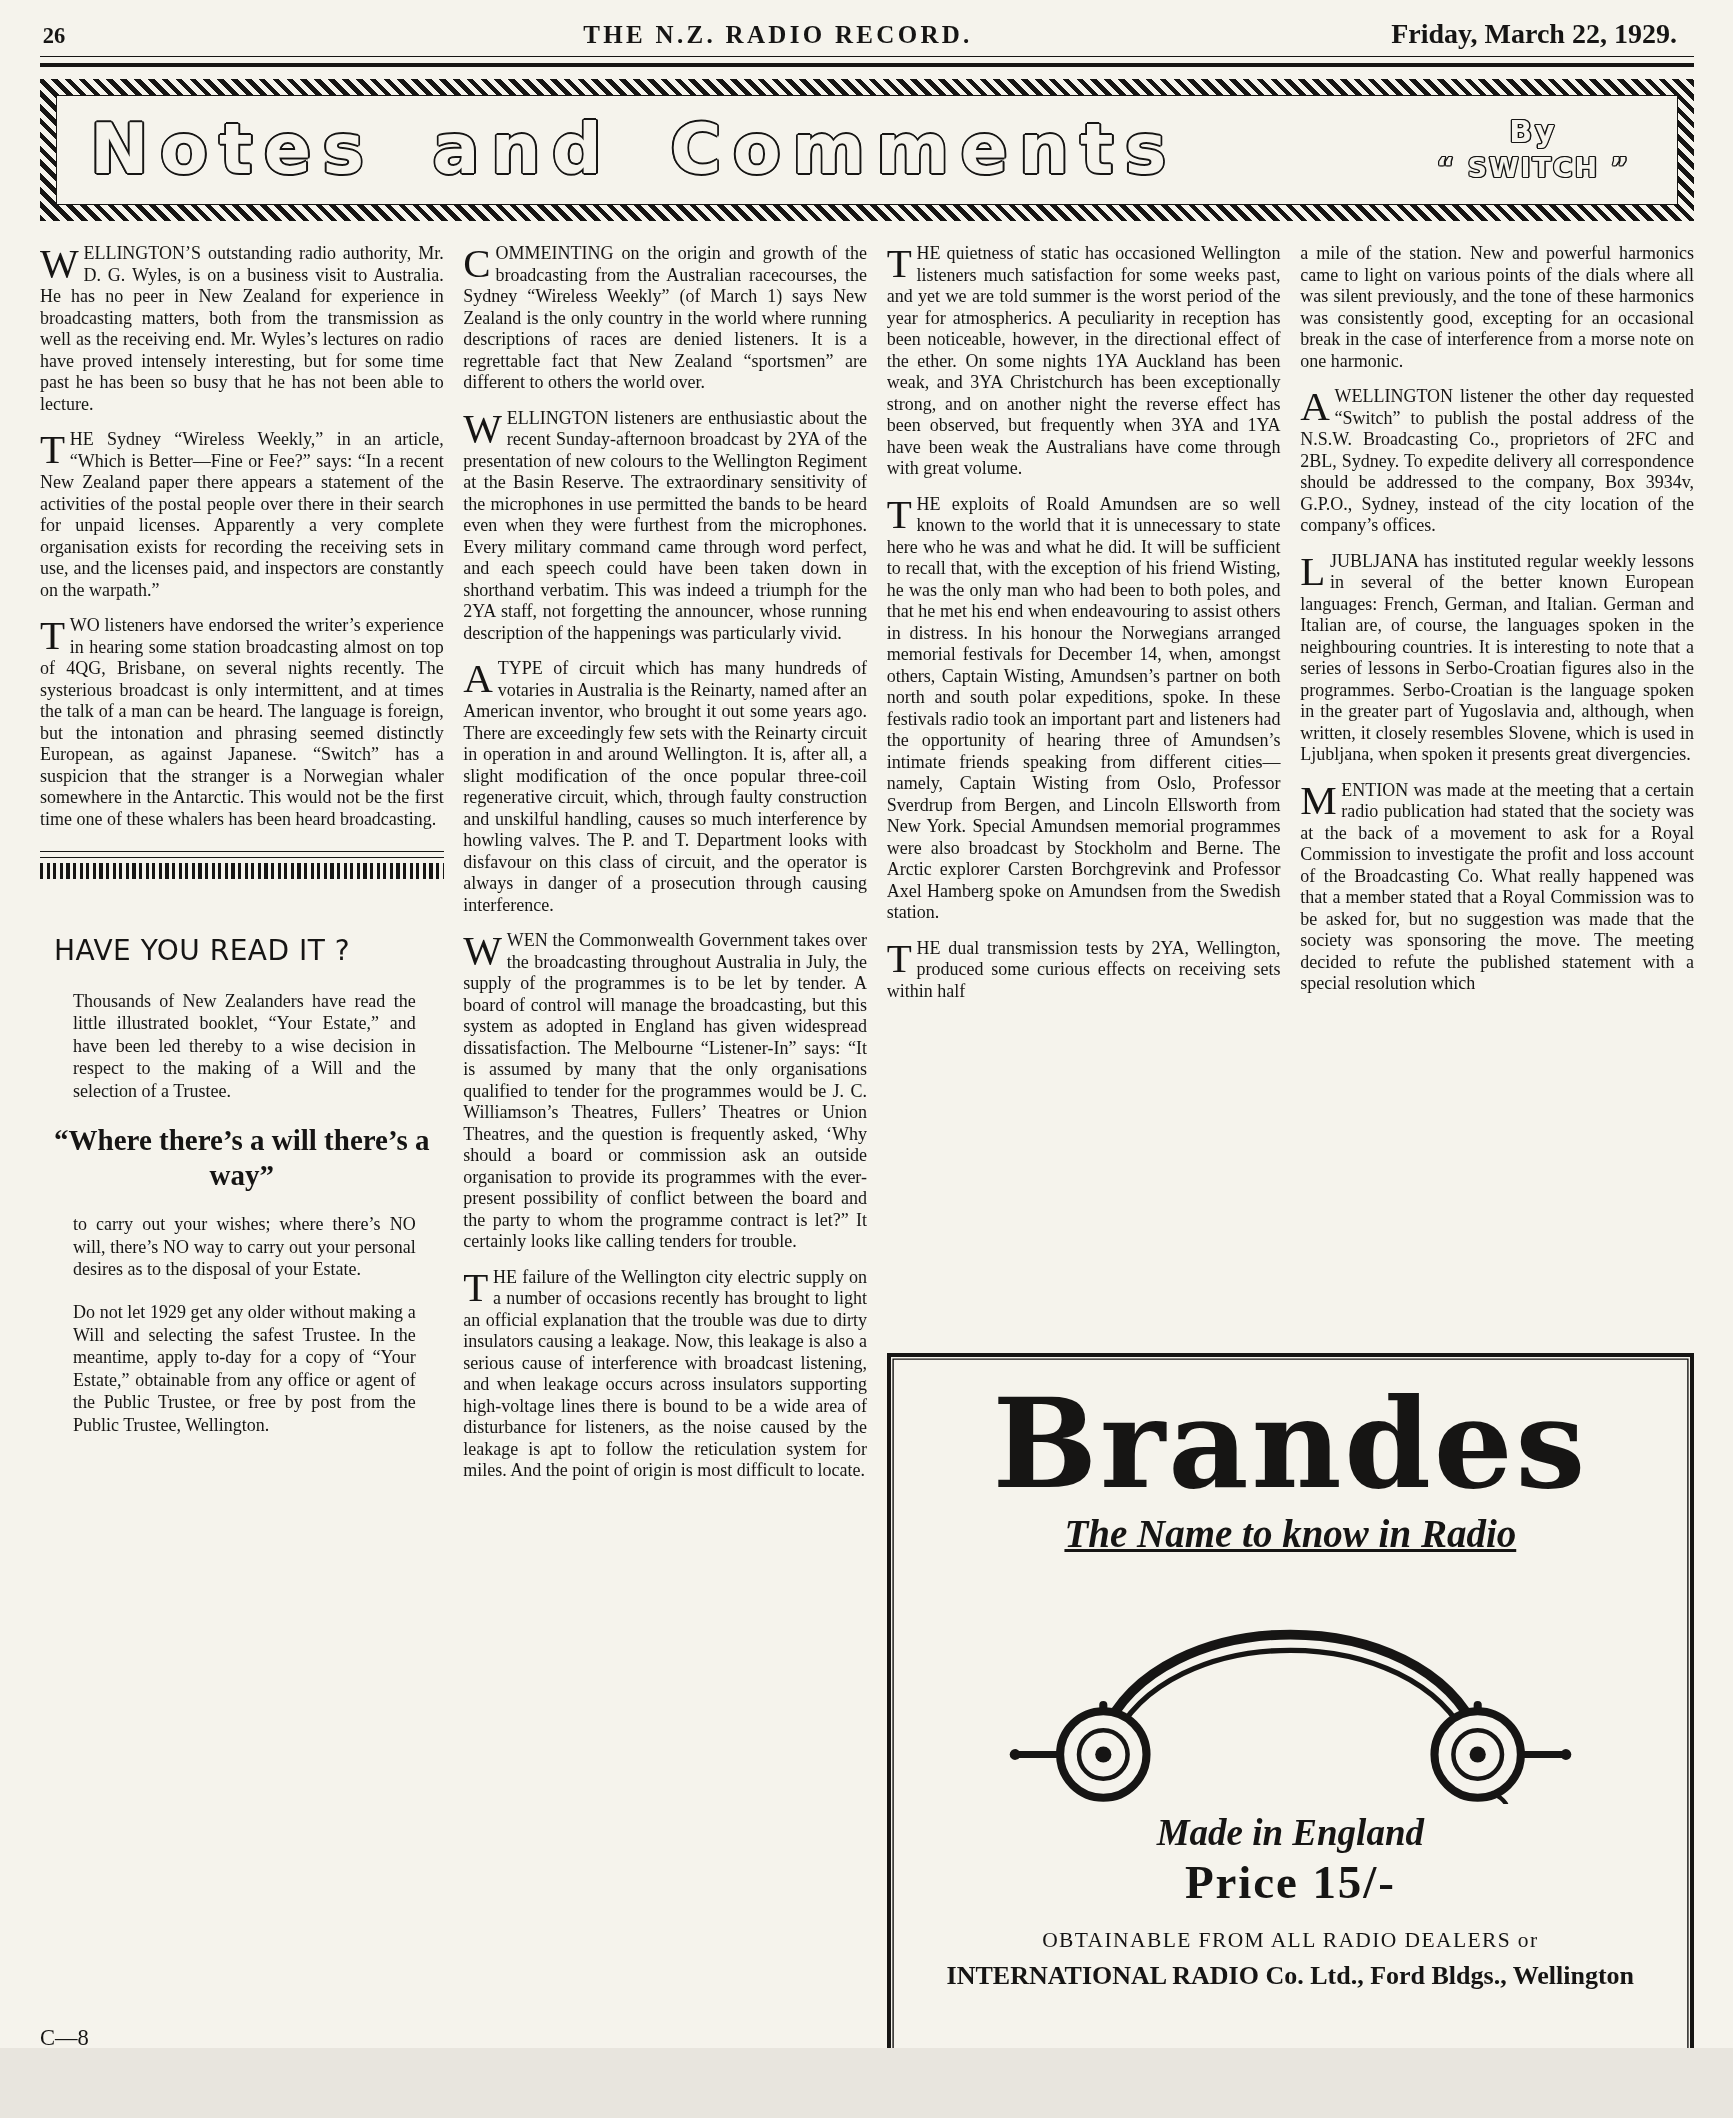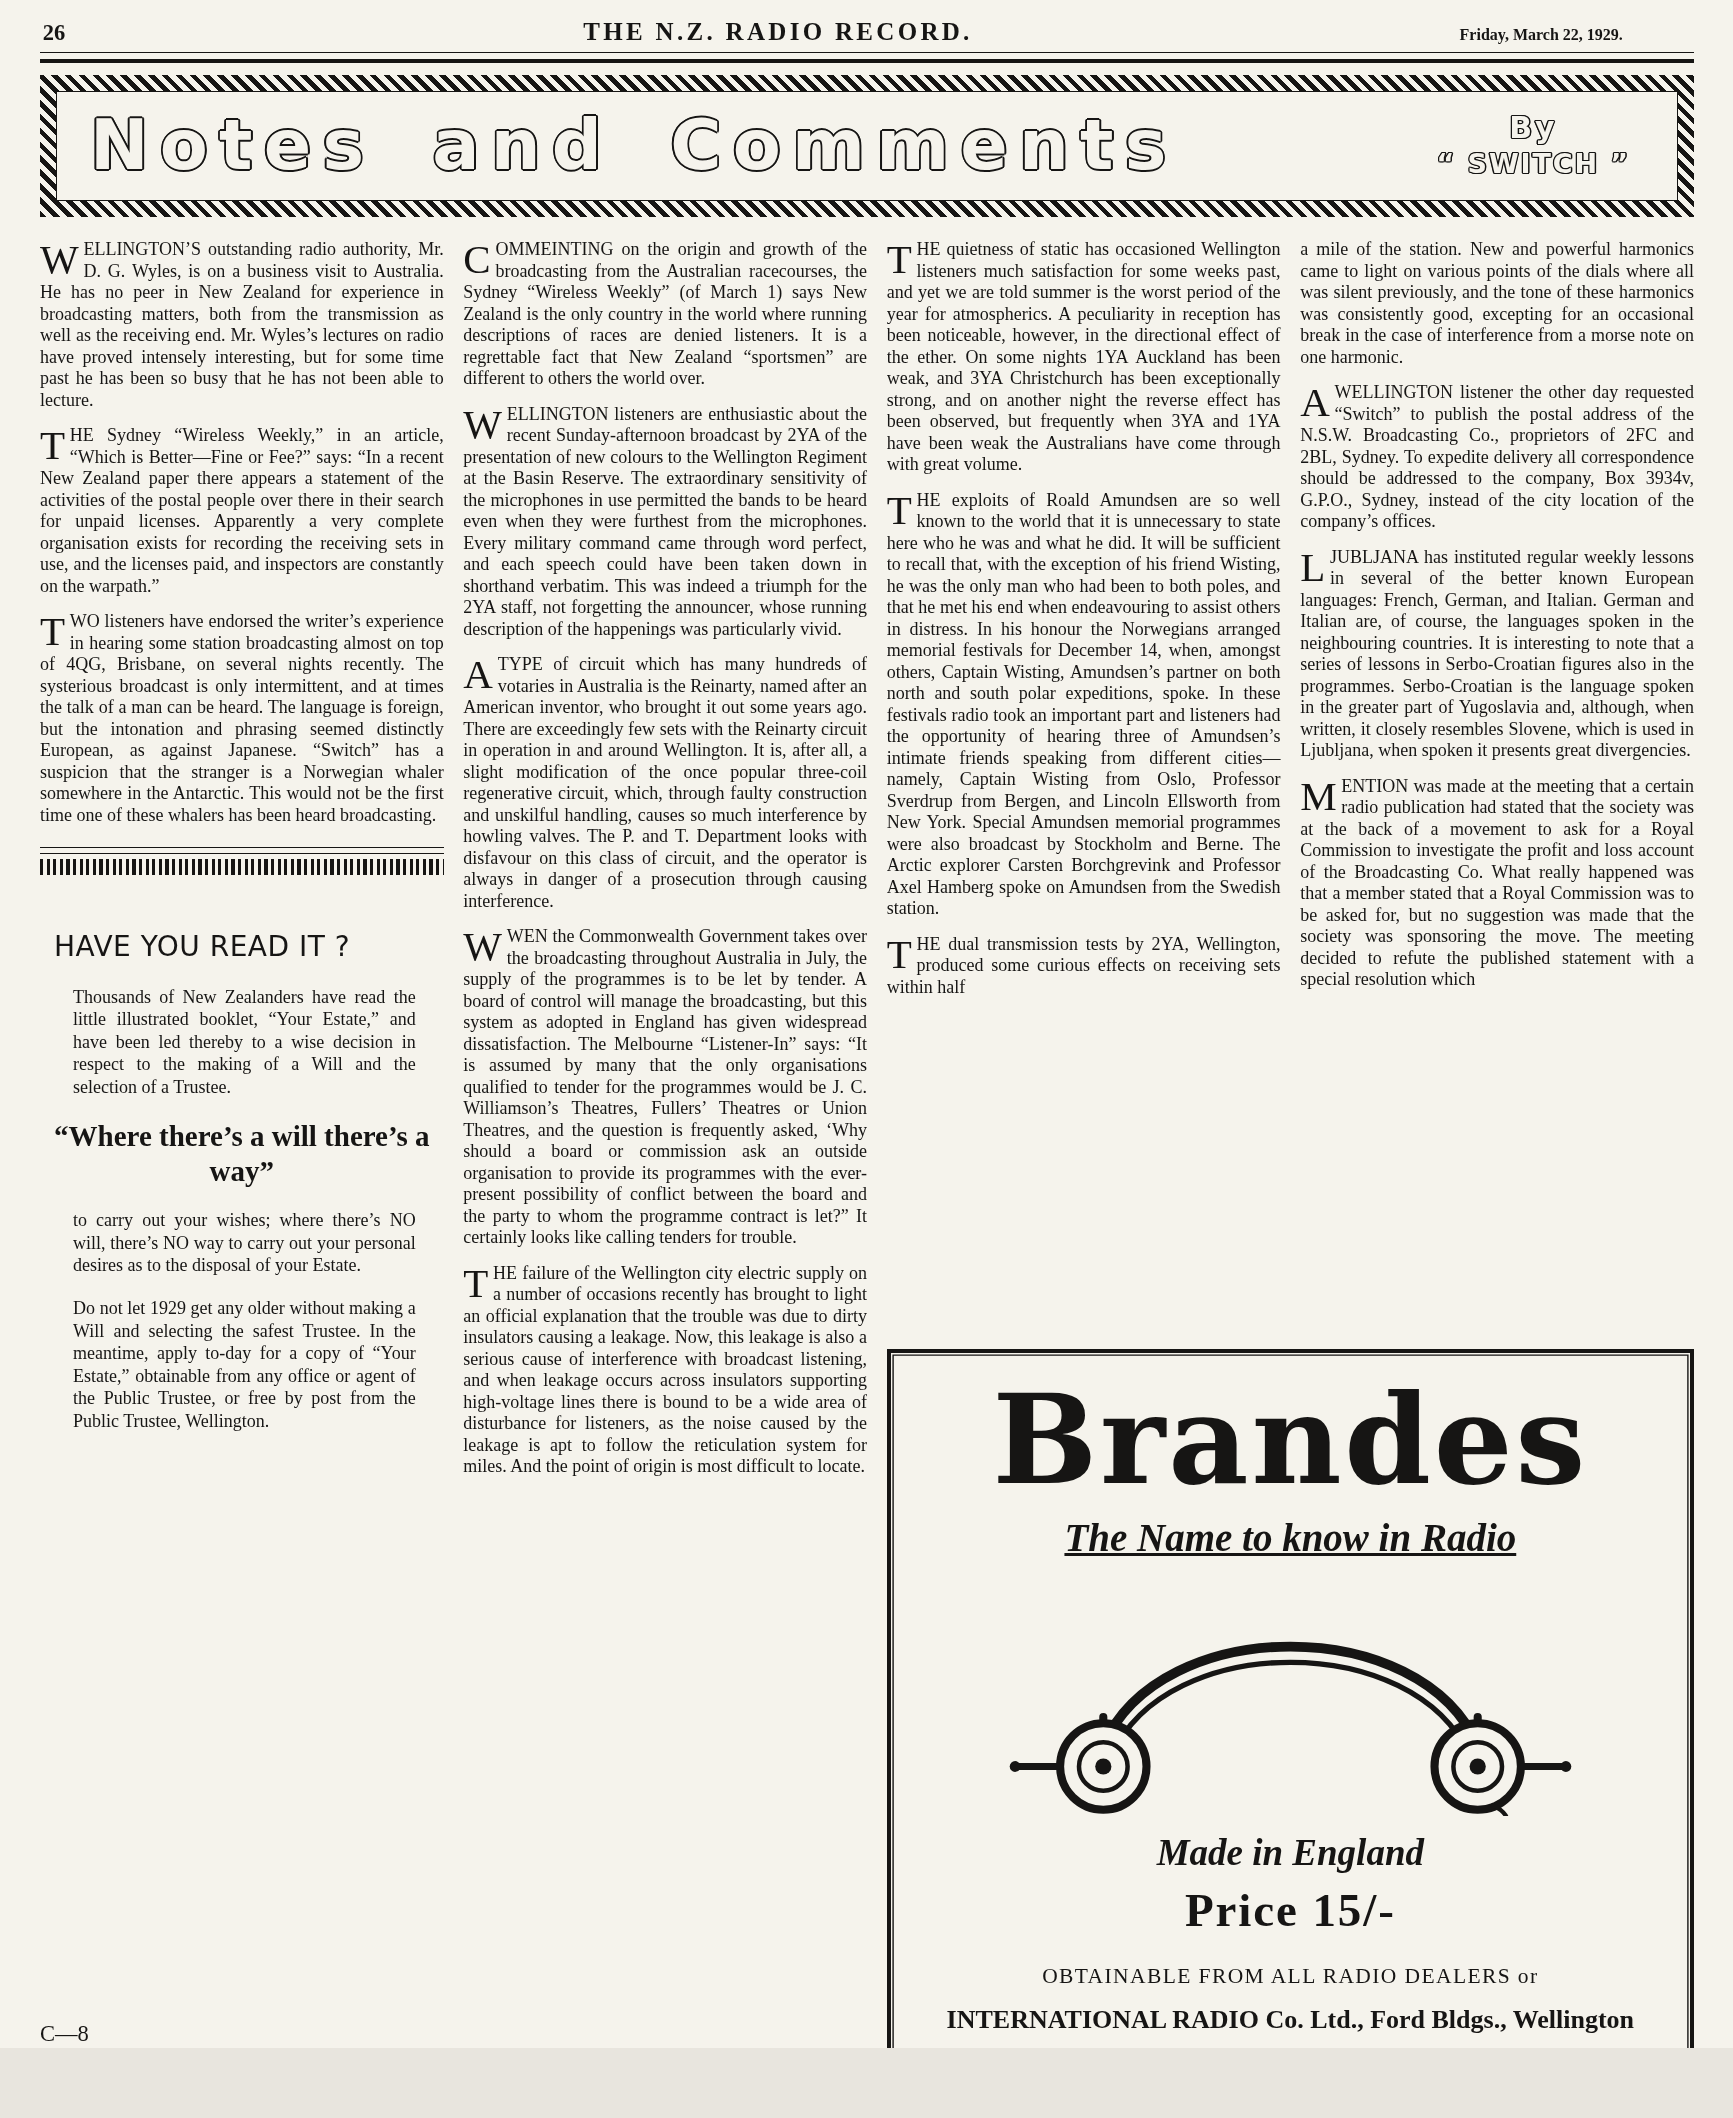--- a/index.html
+++ b/index.html
@@ -22,21 +22,21 @@
     padding: 4.7px 2.8px 2.8px 2.8px;
   }
   .pageno { width: 122px; font-weight: bold; font-size: 22.5px; }
   .masthead {
     flex: 1;
     text-align: center;
     font-weight: bold;
     font-size: 25px;
     letter-spacing: 3.3px;
   }
-  .date { width: 300px; text-align: center; font-weight: bold; font-size: 16px; }
+  .date { width: 300px; text-align: left; font-weight: bold; font-size: 28px; }
   .header-rule {
     height: 5.6px;
     border-top: 1.9px solid #161514;
     border-bottom: 4.2px solid #161514;
     margin: 3.7px 0 12px 0;
   }
 
   
   .banner {
     background: repeating-linear-gradient(45deg, #161514 0 4.7px, #f5f3ec 4.7px 9.8px);
@@ -134,21 +134,20 @@
     flex: 1;
     margin-top: 19px;
     border: 4.2px solid #161514;
     box-shadow: inset 0 0 0 1.4px #f5f3ec, inset 0 0 0 2.8px #161514;
     padding: 23.4px 28px 19px 28px;
     display: flex;
     flex-direction: column;
     align-items: center;
     text-align: center;
     overflow: hidden;
-    gap: 8px;
   }
   .b-brand {
     font-family: "DejaVu Serif", serif;
     font-weight: bold;
     font-size: 124px;
     line-height: 126px;
     letter-spacing: 2.8px;
   }
   .b-tagline {
     font-style: italic;

